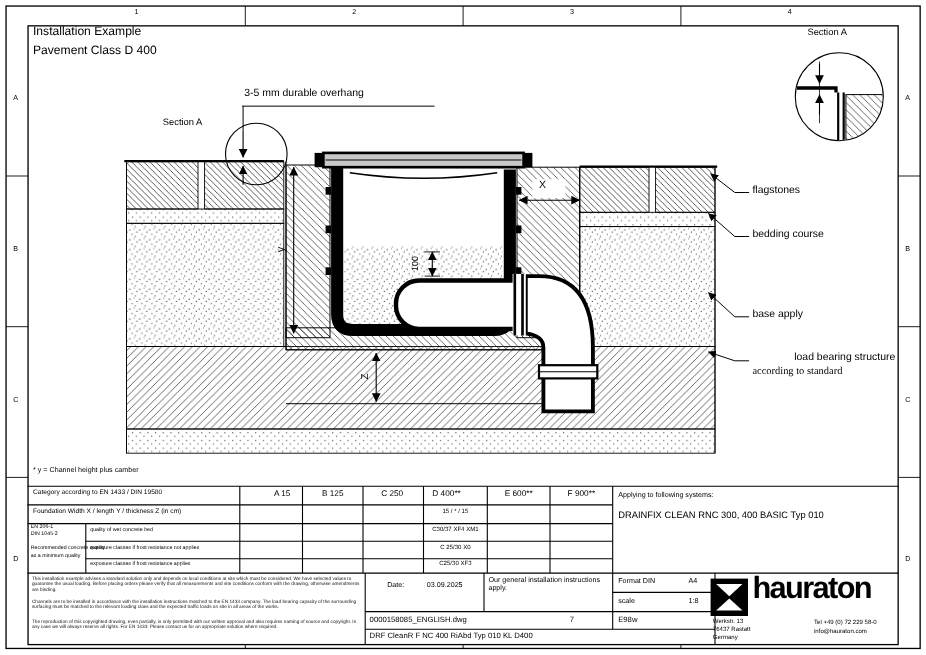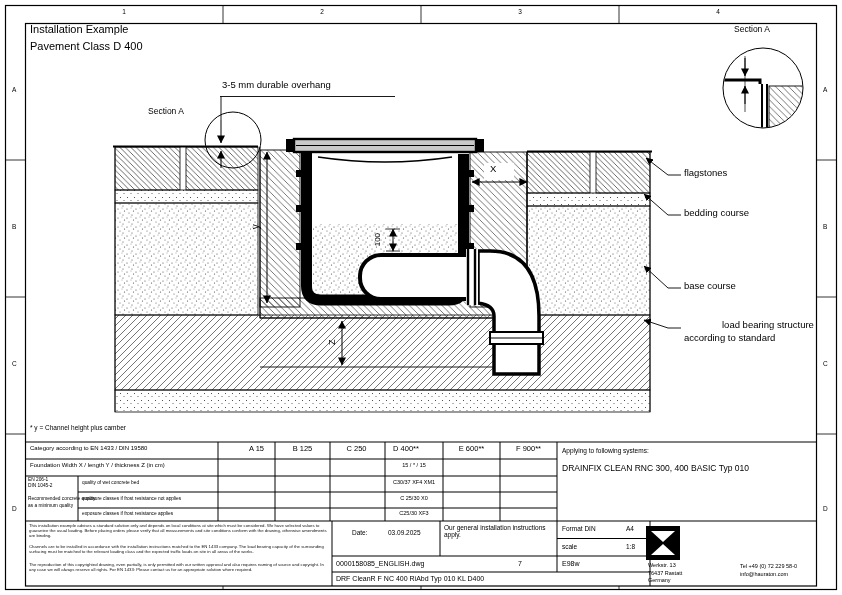--- a/index.html
+++ b/index.html
@@ -175,23 +175,23 @@
 <div class="t" style="left:148px;top:107px;font-size:8.5px;">Section A</div>
 <div class="t" style="left:222px;top:80px;font-size:9.5px;text-align:right;">3-5 mm durable overhang</div>
 <div class="t" style="left:734px;top:25px;font-size:8.5px;">Section A</div>
 <div class="t" style="left:490px;top:164px;font-size:9.5px;">X</div>
 <div class="t rot" style="left:244px;top:221px;width:24px;font-size:10px;">y</div>
 <div class="t rot" style="left:320px;top:337px;width:24px;font-size:9px;">Z</div>
 <div class="t rot" style="left:364px;top:235px;width:28px;font-size:8px;">100</div>
 
 <div class="t" style="left:684px;top:168px;font-size:9.5px;">flagstones</div>
 <div class="t" style="left:684px;top:208px;font-size:9.5px;">bedding course</div>
-<div class="t" style="left:684px;top:281px;font-size:9.5px;">base course</div>
+<div class="t" style="left:684px;top:281px;font-size:9.5px;">base apply</div>
 <div class="t" style="left:684px;top:320px;font-size:9.5px;padding-left:38px;">load bearing structure</div>
-<div class="t" style="left:684px;top:333px;font-size:9.5px;">according to standard</div>
+<div class="t" style="left:684px;top:333px;font-size:9.5px;font-family:Liberation Serif, serif;">according to standard</div>
 
 <div class="t" style="left:30px;top:424px;font-size:6.5px;">* y = Channel height plus camber</div>
 
 <div class="t" style="left:30px;top:445px;font-size:6px;">Category according to EN 1433 / DIN 19580</div>
 <div class="t ctr" style="left:218px;top:445px;width:77px;font-size:7.5px;">A 15</div>
 <div class="t ctr" style="left:275px;top:445px;width:55px;font-size:7.5px;">B 125</div>
 <div class="t ctr" style="left:330px;top:445px;width:53px;font-size:7.5px;">C 250</div>
 <div class="t ctr" style="left:385px;top:445px;width:42px;font-size:7.5px;">D 400**</div>
 <div class="t ctr" style="left:443px;top:445px;width:57px;font-size:7.5px;">E 600**</div>
 <div class="t ctr" style="left:500px;top:445px;width:57px;font-size:7.5px;">F 900**</div>
@@ -225,19 +225,20 @@
 <div class="t" style="left:562px;top:525px;font-size:6.5px;">Format DIN</div>
 <div class="t" style="left:626px;top:525px;font-size:6.5px;">A4</div>
 <div class="t" style="left:562px;top:543px;font-size:6.5px;">scale</div>
 <div class="t" style="left:626px;top:543px;font-size:6.5px;">1:8</div>
 
 <div class="t" style="left:336px;top:560px;font-size:7px;">0000158085_ENGLISH.dwg</div>
 <div class="t" style="left:518px;top:560px;font-size:7px;">7</div>
 <div class="t" style="left:562px;top:560px;font-size:7px;">E98w</div>
 <div class="t" style="left:336px;top:575px;font-size:7px;">DRF CleanR F NC 400 RiAbd Typ 010 KL D400</div>
 
+<div class="t" style="left:684px;top:519px;font-size:28px;font-weight:bold;letter-spacing:-1.5px;">hauraton</div>
 <div class="t" style="left:648px;top:562px;font-size:5.5px;">Werkstr. 13</div>
 <div class="t" style="left:648px;top:569.5px;font-size:5.5px;">76437 Rastatt</div>
 <div class="t" style="left:648px;top:577px;font-size:5.5px;">Germany</div>
 <div class="t" style="left:740px;top:563px;font-size:5.5px;">Tel +49 (0) 72 229 58-0</div>
 <div class="t" style="left:740px;top:570.5px;font-size:5.5px;">info@hauraton.com</div>
 
 </div>
 
 </body></html>

